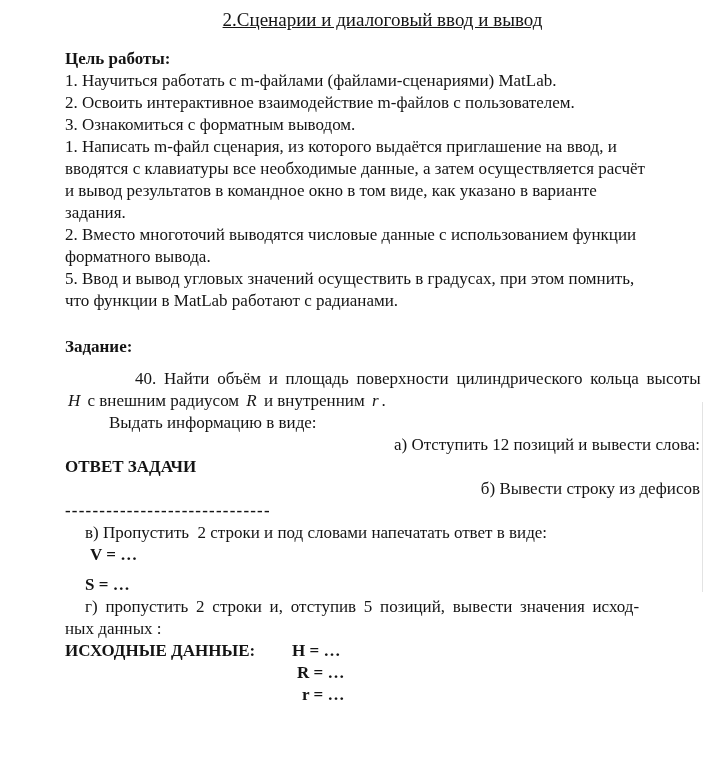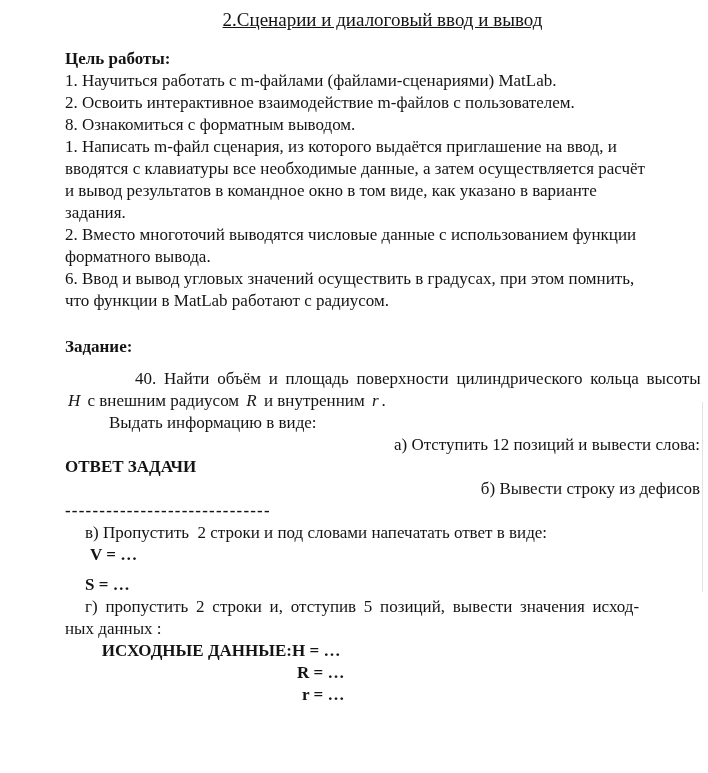--- a/index.html
+++ b/index.html
@@ -50,21 +50,21 @@
   .justified-wide { word-spacing: 3.5px; }
   .math-var {
     font-style: italic;
     padding: 0 3px;
   }
   .dashes-line {
     font-weight: bold;
     letter-spacing: 1.2px;
   }
   .s-line { margin-top: 8px; }
-  .source-row { display: flex; text-align: right; }
+  .source-row { display: flex; }
   .source-label {
     font-weight: bold;
     width: 227px;
     flex: 0 0 227px;
   }
   .source-value { font-weight: bold; }
   .indent-232 { padding-left: 232px; }
   .indent-237 { padding-left: 237px; }
   .scan-edge {
     position: absolute;
@@ -78,30 +78,30 @@
 </head>
 <body>
 
 <div class="page">
 
   <div class="doc-title">2.Сценарии и диалоговый ввод и вывод</div>
 
   <div class="section-heading goal-heading line">Цель работы:</div>
   <div class="line">1. Научиться работать с m-файлами (файлами-сценариями) MatLab.</div>
   <div class="line">2. Освоить интерактивное взаимодействие m-файлов с пользователем.</div>
-  <div class="line">8. Ознакомиться с форматным выводом.</div>
+  <div class="line">3. Ознакомиться с форматным выводом.</div>
 
   <div class="line">1. Написать m-файл сценария, из которого выдаётся приглашение на ввод, и</div>
   <div class="line">вводятся с клавиатуры все необходимые данные, а затем осуществляется расчёт</div>
   <div class="line">и вывод результатов в командное окно в том виде, как указано в варианте</div>
   <div class="line">задания.</div>
   <div class="line">2. Вместо многоточий выводятся числовые данные с использованием функции</div>
   <div class="line">форматного вывода.</div>
-  <div class="line">6. Ввод и вывод угловых значений осуществить в градусах, при этом помнить,</div>
-  <div class="line">что функции в MatLab работают с радиусом.</div>
+  <div class="line">5. Ввод и вывод угловых значений осуществить в градусах, при этом помнить,</div>
+  <div class="line">что функции в MatLab работают с радианами.</div>
 
   <div class="section-heading task-heading line">Задание:</div>
 
   <div class="task-block">
     <div class="line indent-70 justified-wide">40. Найти объём и площадь поверхности цилиндрического кольца высоты</div>
     <div class="line"><span class="math-var">H</span> <span>с внешним радиусом</span> <span class="math-var">R</span> <span>и внутренним</span> <span class="math-var">r</span><span>.</span></div>
     <div class="line indent-44">Выдать информацию в виде:</div>
     <div class="line indent-38">а) Отступить 12 позиций и вывести слова:</div>
     <div class="line bold">ОТВЕТ ЗАДАЧИ</div>
     <div class="line indent-38">б) Вывести строку из дефисов</div>

